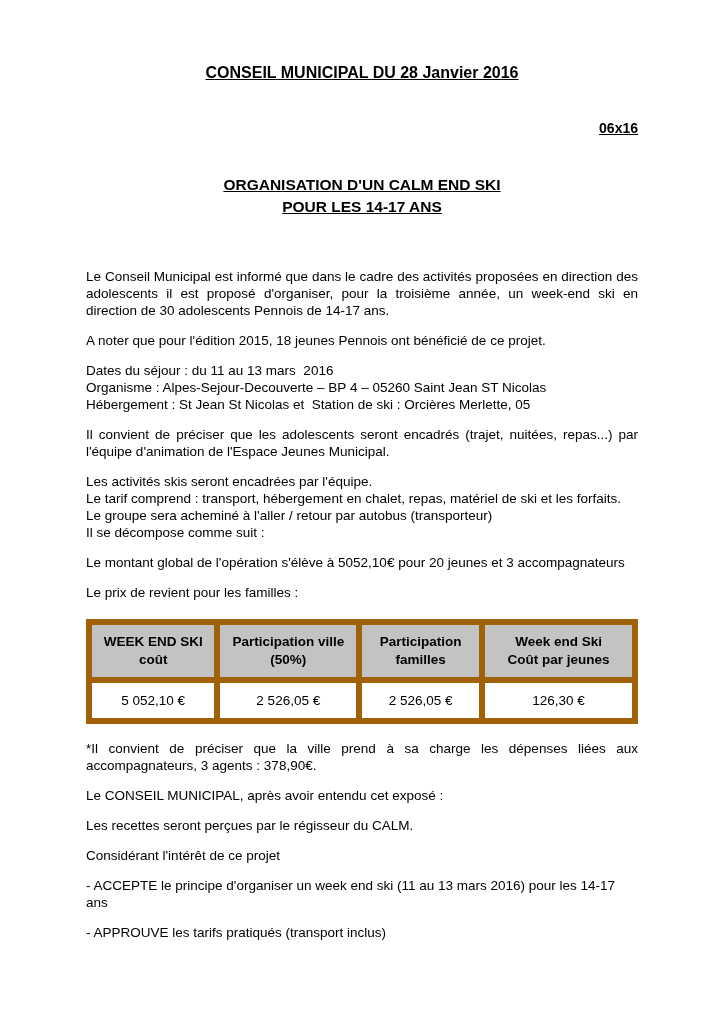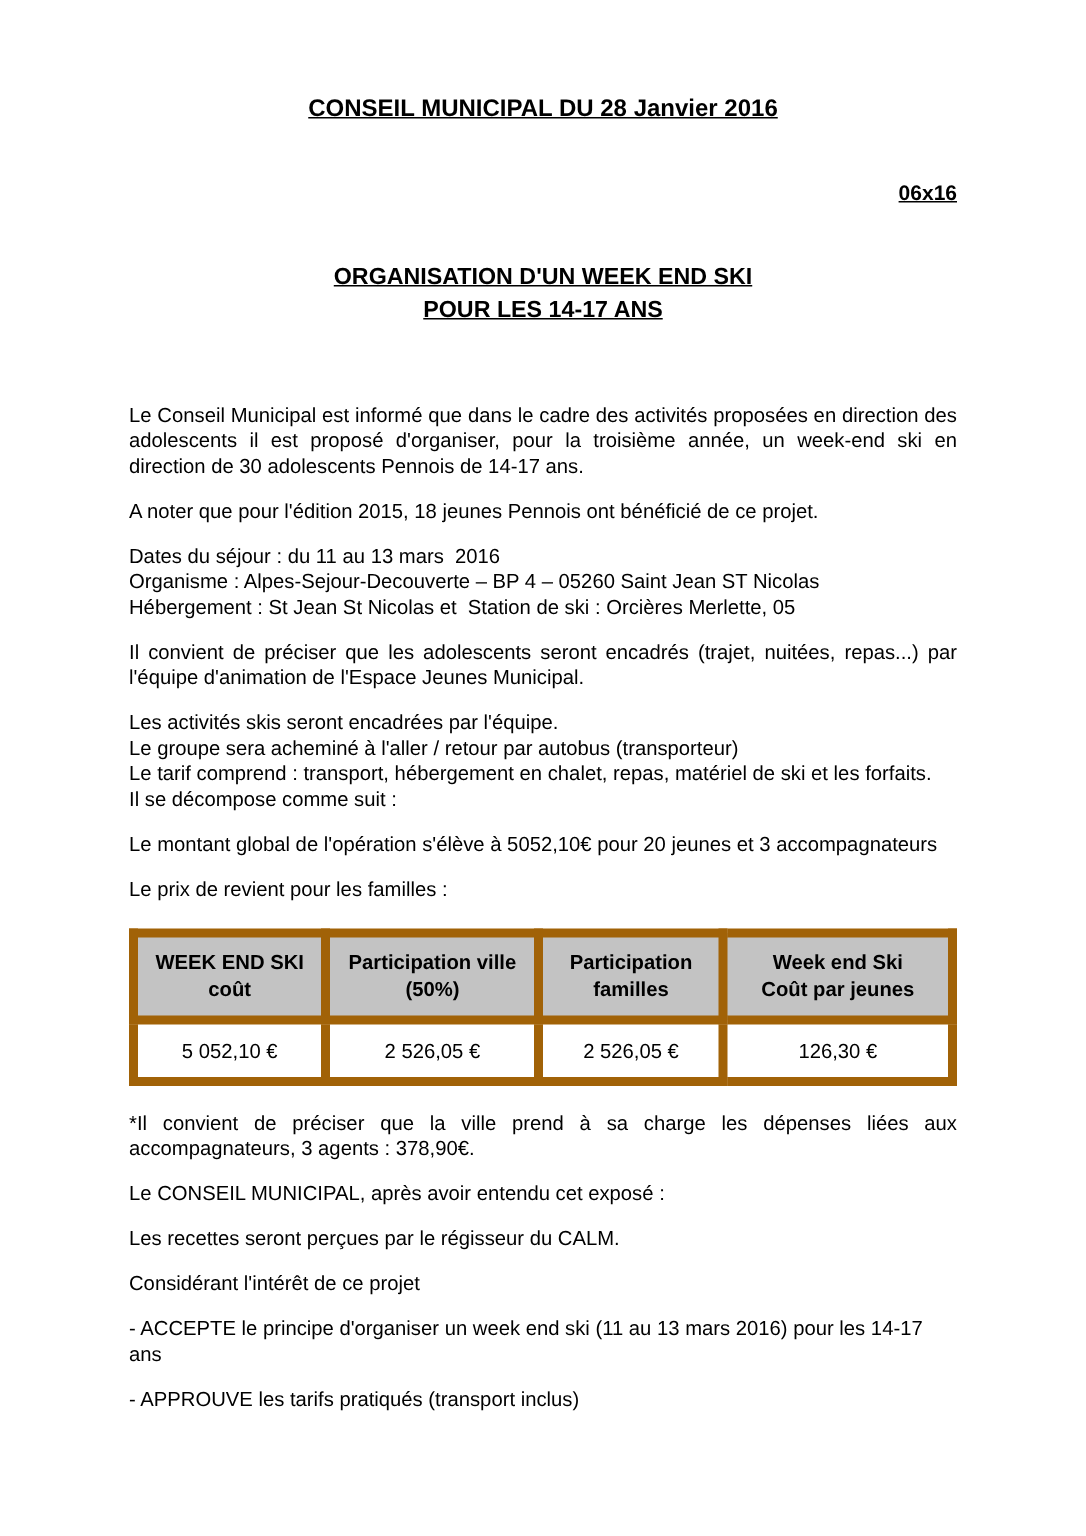--- a/index.html
+++ b/index.html
@@ -74,40 +74,40 @@
 </head>
 <body>
 
 <div class="page">
 
   <h1 class="title">CONSEIL MUNICIPAL DU 28 Janvier 2016</h1>
 
   <div class="reference">06x16</div>
 
   <div class="subtitle">
-    <span class="u">ORGANISATION D'UN WEEK END SKI</span><br>
+    <span class="u">ORGANISATION D'UN CALM END SKI</span><br>
     <span class="u">POUR LES 14-17 ANS</span>
   </div>
 
   <p class="para justify">Le Conseil Municipal est informé que dans le cadre des activités proposées en direction des adolescents il est proposé d'organiser, pour la troisième année, un week-end ski en direction de 30 adolescents Pennois de 14-17 ans.</p>
 
   <p class="para">A noter que pour l'édition 2015, 18 jeunes Pennois ont bénéficié de ce projet.</p>
 
   <div class="block">
     <div class="line">Dates du séjour : du 11 au 13 mars  2016</div>
     <div class="line">Organisme : Alpes-Sejour-Decouverte – BP 4 – 05260 Saint Jean ST Nicolas</div>
     <div class="line">Hébergement : St Jean St Nicolas et  Station de ski : Orcières Merlette, 05</div>
   </div>
 
   <p class="para justify">Il convient de préciser que les adolescents seront encadrés (trajet, nuitées, repas...) par l'équipe d'animation de l'Espace Jeunes Municipal.</p>
 
   <div class="block">
     <div class="line">Les activités skis seront encadrées par l'équipe.</div>
+    <div class="line">Le tarif comprend : transport, hébergement en chalet, repas, matériel de ski et les forfaits.</div>
     <div class="line">Le groupe sera acheminé à l'aller / retour par autobus (transporteur)</div>
-    <div class="line">Le tarif comprend : transport, hébergement en chalet, repas, matériel de ski et les forfaits.</div>
     <div class="line">Il se décompose comme suit :</div>
   </div>
 
   <p class="para">Le montant global de l'opération s'élève à 5052,10€ pour 20 jeunes et 3 accompagnateurs</p>
 
   <p class="para">Le prix de revient pour les familles :</p>
 
   <table class="cost-table">
     <colgroup>
       <col class="c1">

